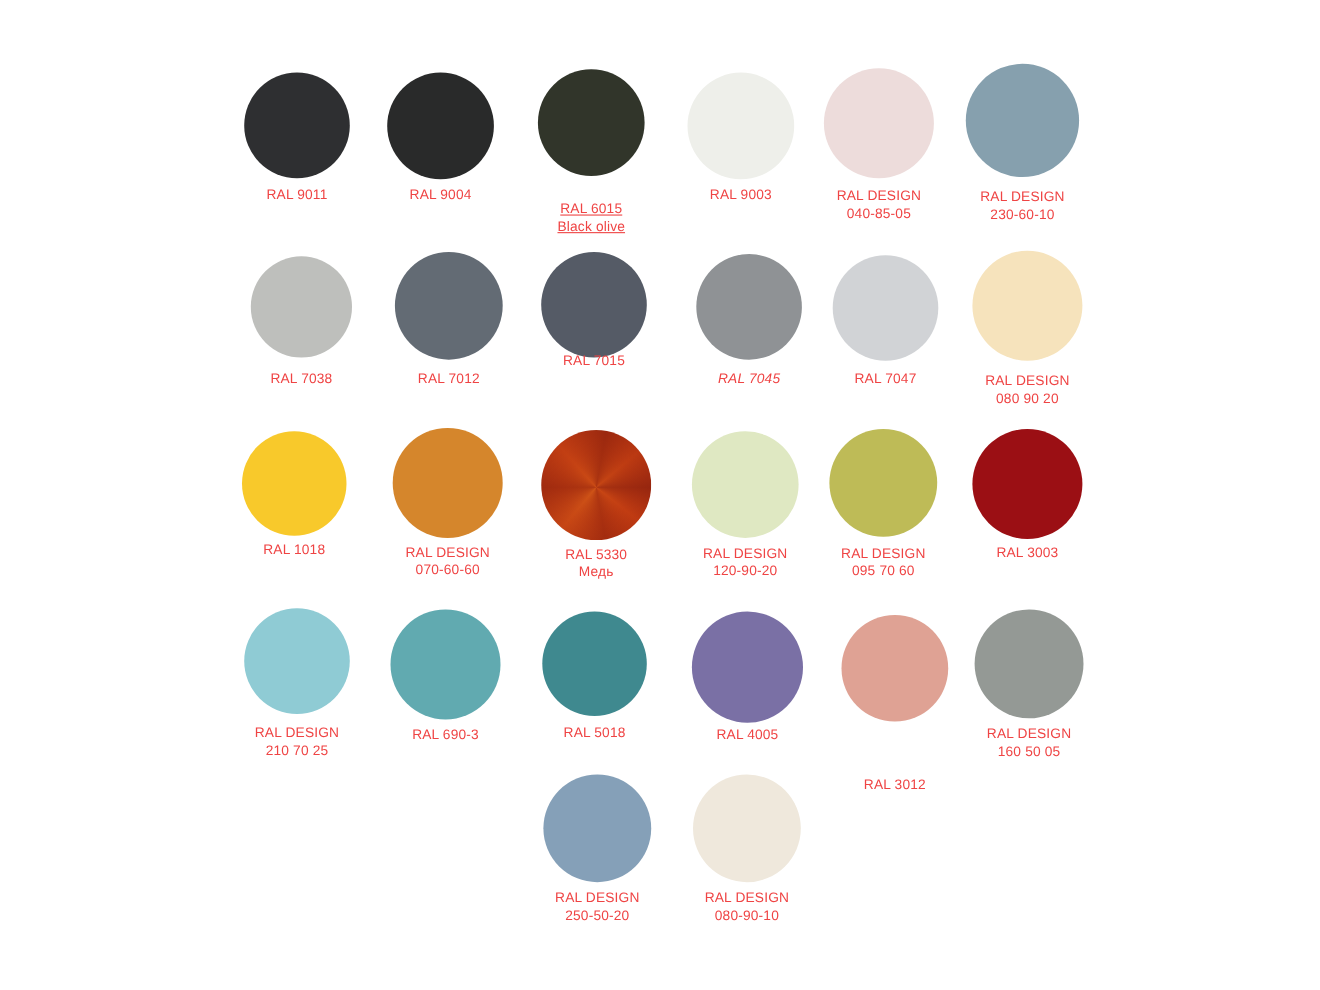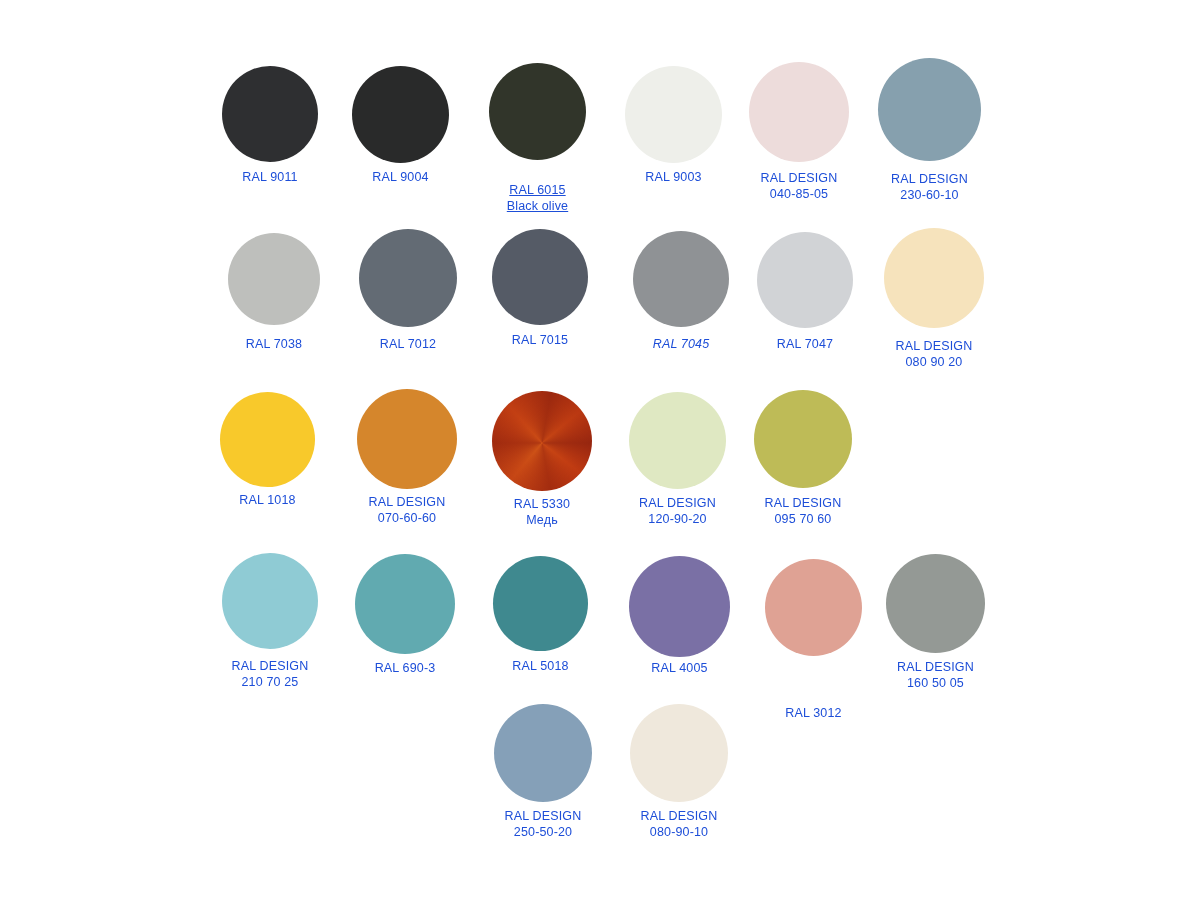--- a/index.html
+++ b/index.html
@@ -31,21 +31,21 @@
     top: 0;
     border-radius: 50%;
     background: #cccccc;
   }
   .swatch-label {
     position: absolute;
     left: 50%;
     transform: translateX(-50%);
     text-align: center;
     white-space: nowrap;
-    color: #1d4ed8;
+    color: #ef4444;
     font-size: 12.5px;
     line-height: 15.5px;
     letter-spacing: 0.15px;
     font-weight: 400;
   }
   .swatch-label .line2 {
     display: block;
   }
 </style>
 </head>
@@ -79,21 +79,21 @@
     <div class="swatch" style="left: 228px; top: 233px; width: 92px; height: 144px;">
       <div class="swatch-disc" style="width: 92px; height: 92px; background: rgb(190, 191, 188);"></div>
       <div class="swatch-label" style="top: 104px; text-align: right;"><span>RAL 7038</span></div>
     </div>
     <div class="swatch" style="left: 359px; top: 229px; width: 98px; height: 148px;">
       <div class="swatch-disc" style="width: 98px; height: 98px; background: rgb(99, 107, 116);"></div>
       <div class="swatch-label" style="top: 108px;"><span>RAL 7012</span></div>
     </div>
     <div class="swatch" style="left: 492px; top: 229px; width: 96px; height: 148px;">
       <div class="swatch-disc" style="width: 96px; height: 96px; background: rgb(85, 91, 102);"></div>
-      <div class="swatch-label" style="top: 104px;"><span>RAL 7015</span></div>
+      <div class="swatch-label" style="top: 92px;"><span>RAL 7015</span></div>
     </div>
     <div class="swatch" style="left: 633px; top: 231px; width: 96px; height: 146px;">
       <div class="swatch-disc" style="width: 96px; height: 96px; background: rgb(143, 146, 149);"></div>
       <div class="swatch-label" style="top: 106px; font-style: italic;"><span>RAL 7045</span></div>
     </div>
     <div class="swatch" style="left: 757px; top: 232px; width: 96px; height: 145px;">
       <div class="swatch-disc" style="width: 96px; height: 96px; background: rgb(209, 211, 214);"></div>
       <div class="swatch-label" style="top: 105px;"><span>RAL 7047</span></div>
     </div>
     <div class="swatch" style="left: 884px; top: 228px; width: 100px; height: 151px;">
@@ -112,20 +112,24 @@
       <div class="swatch-disc" style="width: 100px; height: 100px; background: radial-gradient(circle at 50% 52%, rgb(194, 98, 47) 0%, rgb(187, 91, 44) 14%, rgb(169, 75, 40) 42%, rgb(147, 63, 37) 72%, rgb(142, 61, 38) 100%), conic-gradient(from 90deg at 50% 52%, rgb(142, 61, 38) 0deg, rgb(184, 85, 43) 38deg, rgb(154, 68, 38) 80deg, rgb(192, 99, 48) 130deg, rgb(152, 67, 38) 180deg, rgb(187, 90, 45) 228deg, rgb(147, 64, 37) 280deg, rgb(180, 84, 43) 320deg, rgb(142, 61, 38) 360deg); background-blend-mode: soft-light;"></div>
       <div class="swatch-label" style="top: 106px;"><span>RAL 5330</span><span class="line2">Медь</span></div>
     </div>
     <div class="swatch" style="left: 629px; top: 392px; width: 97px; height: 144px;">
       <div class="swatch-disc" style="width: 97px; height: 97px; background: rgb(223, 232, 194);"></div>
       <div class="swatch-label" style="top: 104px;"><span>RAL DESIGN</span><span class="line2">120-90-20</span></div>
     </div>
     <div class="swatch" style="left: 754px; top: 390px; width: 98px; height: 146px;">
       <div class="swatch-disc" style="width: 98px; height: 98px; background: rgb(190, 187, 87);"></div>
       <div class="swatch-label" style="top: 106px;"><span>RAL DESIGN</span><span class="line2">095 70 60</span></div>
+    </div>
+    <div class="swatch" style="left: 884px; top: 390px; width: 100px; height: 145px;">
+      <div class="swatch-disc" style="width: 100px; height: 100px; background: rgb(155, 15, 20);"></div>
+      <div class="swatch-label" style="top: 105px;"><span>RAL 3003</span></div>
     </div>
     <div class="swatch" style="left: 222px; top: 553px; width: 96px; height: 146px;">
       <div class="swatch-disc" style="width: 96px; height: 96px; background: rgb(143, 203, 212);"></div>
       <div class="swatch-label" style="top: 106px;"><span>RAL DESIGN</span><span class="line2">210 70 25</span></div>
     </div>
     <div class="swatch" style="left: 355px; top: 554px; width: 100px; height: 147px;">
       <div class="swatch-disc" style="width: 100px; height: 100px; background: rgb(97, 170, 176);"></div>
       <div class="swatch-label" style="top: 107px;"><span>RAL 690-3</span></div>
     </div>
     <div class="swatch" style="left: 493px; top: 556px; width: 95px; height: 143px;">

